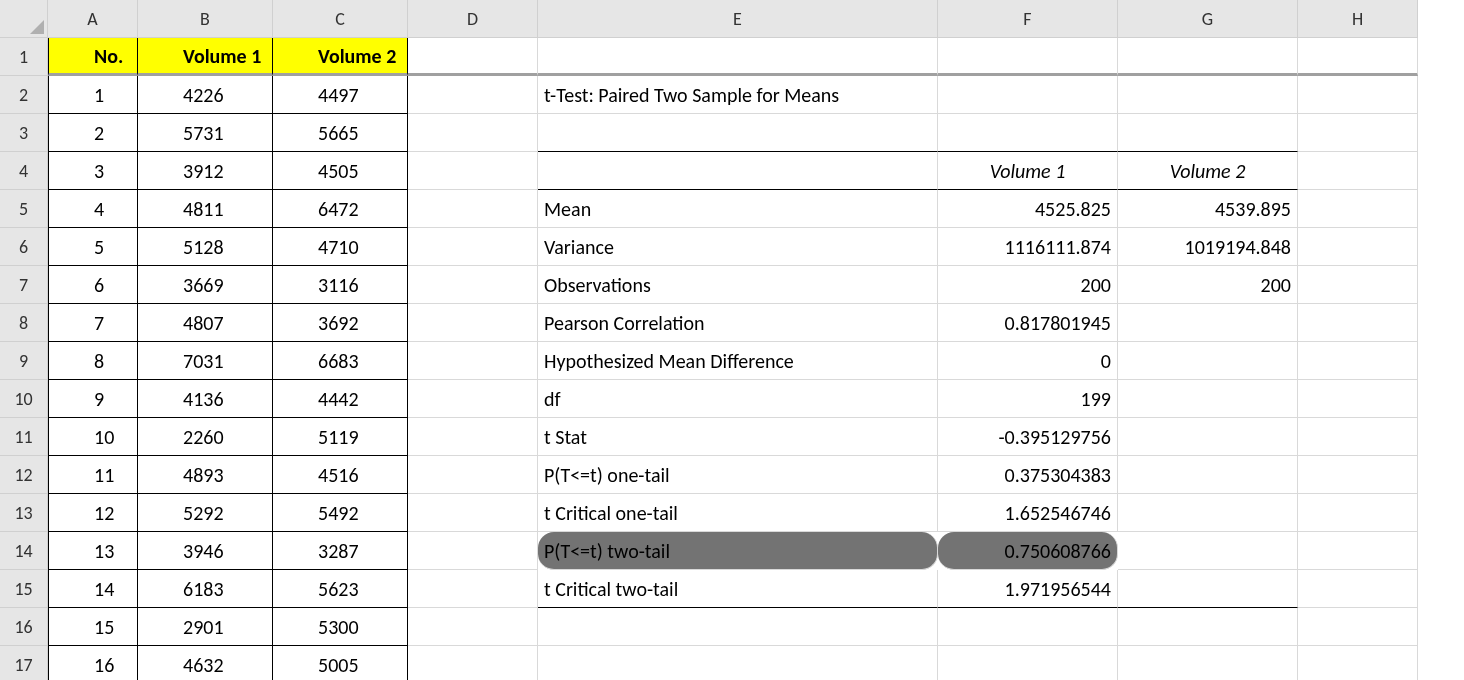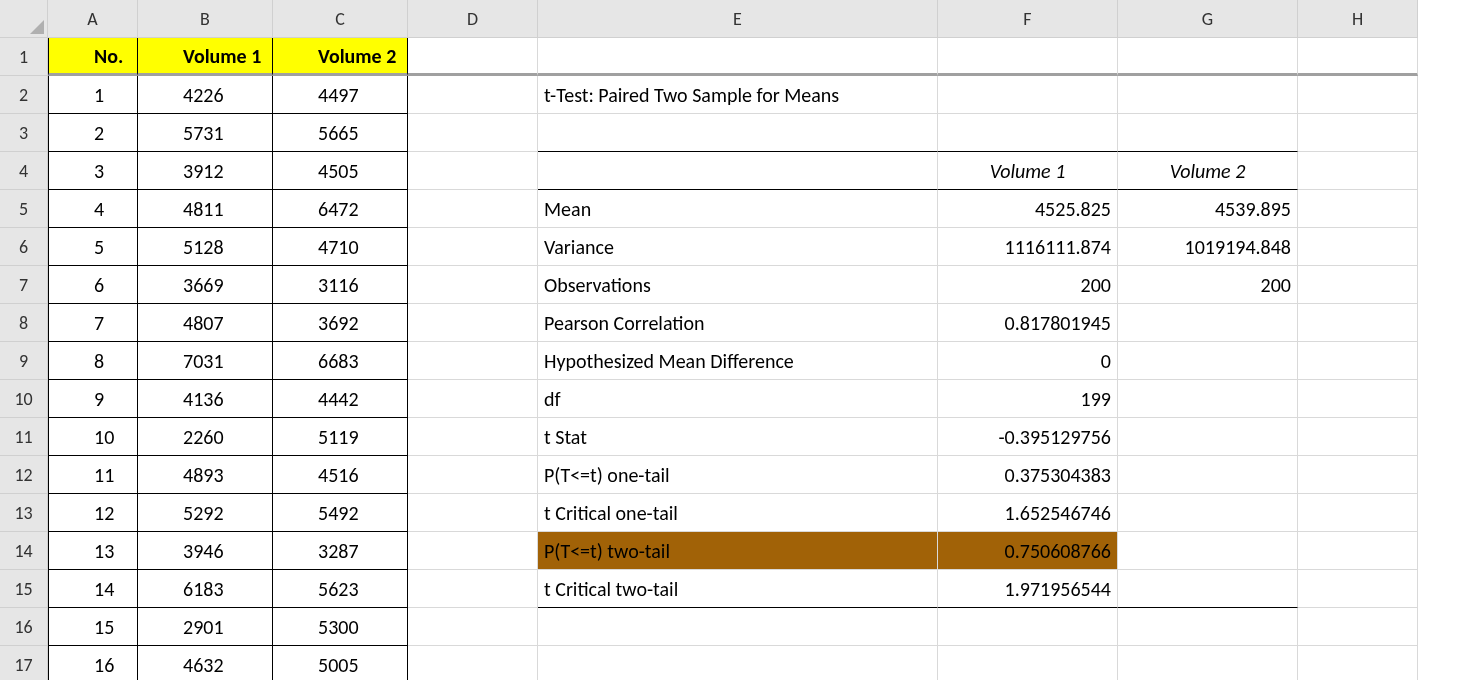--- a/index.html
+++ b/index.html
@@ -58,21 +58,21 @@
     display: flex;
     align-items: center;
     padding: 0 6px;
     white-space: nowrap;
     overflow: visible;
     position: relative;
   }
   .cell.num { justify-content: flex-end; text-align: right; }
   .cell.center { justify-content: center; }
   .cell.italic { font-style: italic; }
-  .cell.yellow { background: #a16207; }
+  .cell.yellow { background: #737373; border-radius: 16px; }
   
   .dcell {
     border-right: 1.2px solid #000;
     border-bottom: 1.2px solid #000;
     display: flex;
     align-items: center;
     padding: 0 6px;
     font-size: 20px;
   }
   .dcell.left { justify-content: flex-start; padding-left: 45px; }

